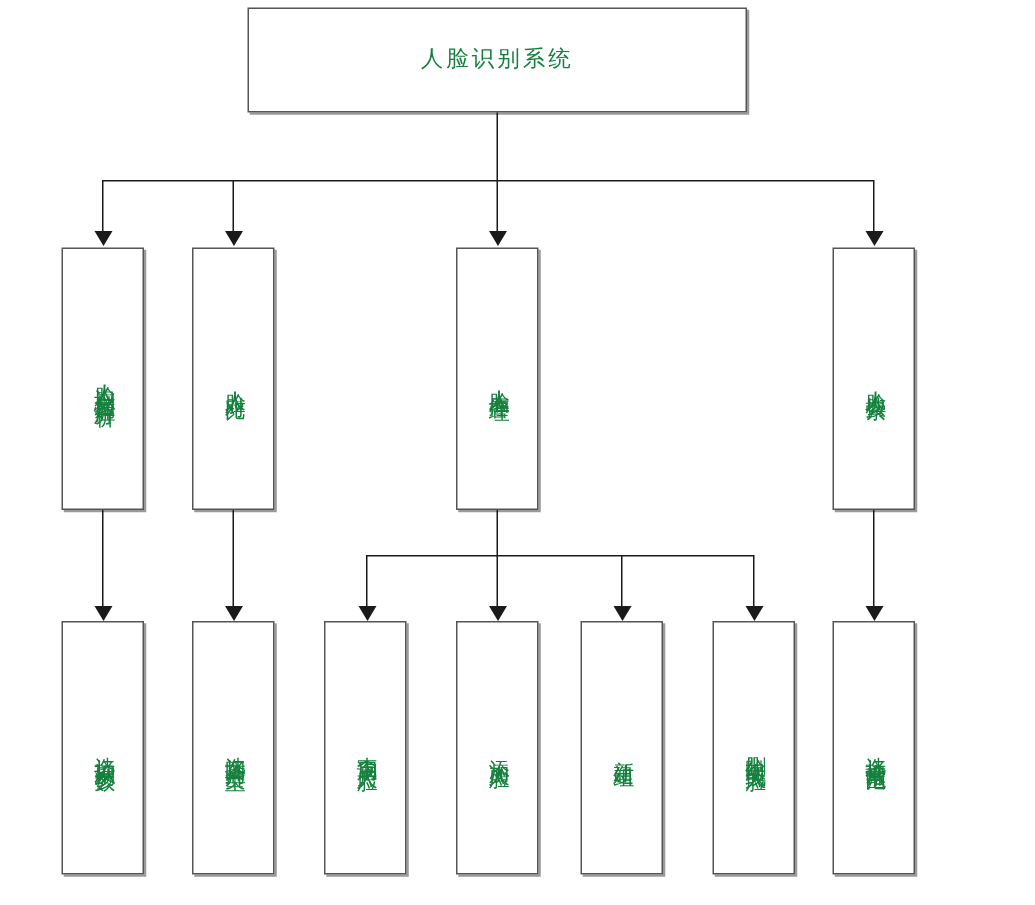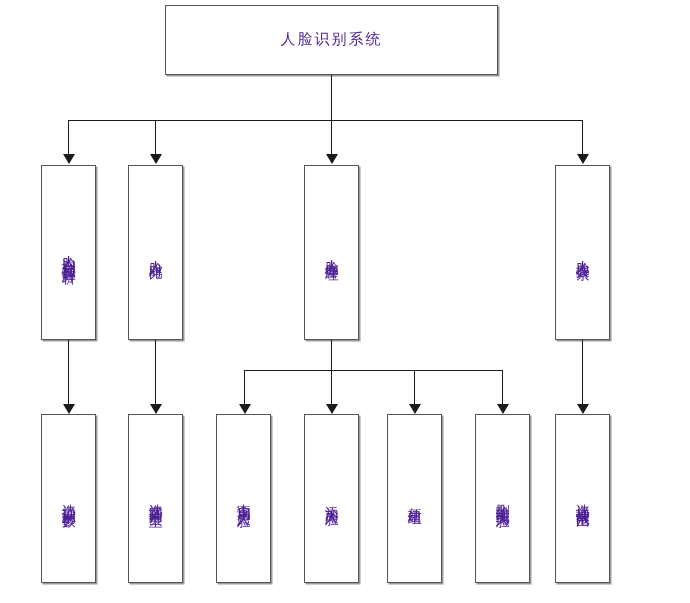--- a/index.html
+++ b/index.html
@@ -23,21 +23,21 @@
     background: #ffffff;
     border: 1px solid #555555;
     box-shadow: 1.5px 1.5px 0 0 #9a9a9a;
     display: flex;
     align-items: center;
     justify-content: center;
   }
   .node .label {
     font-size: 14px;
     line-height: 1.30;
-    color: #4c1d95;
+    color: #15803d;
     letter-spacing: 0.5px;
     text-align: center;
     white-space: nowrap;
   }
   
   .node.vertical .label {
     writing-mode: vertical-rl;
     text-orientation: upright;
     -webkit-writing-mode: vertical-rl;
     line-height: 1.12;

